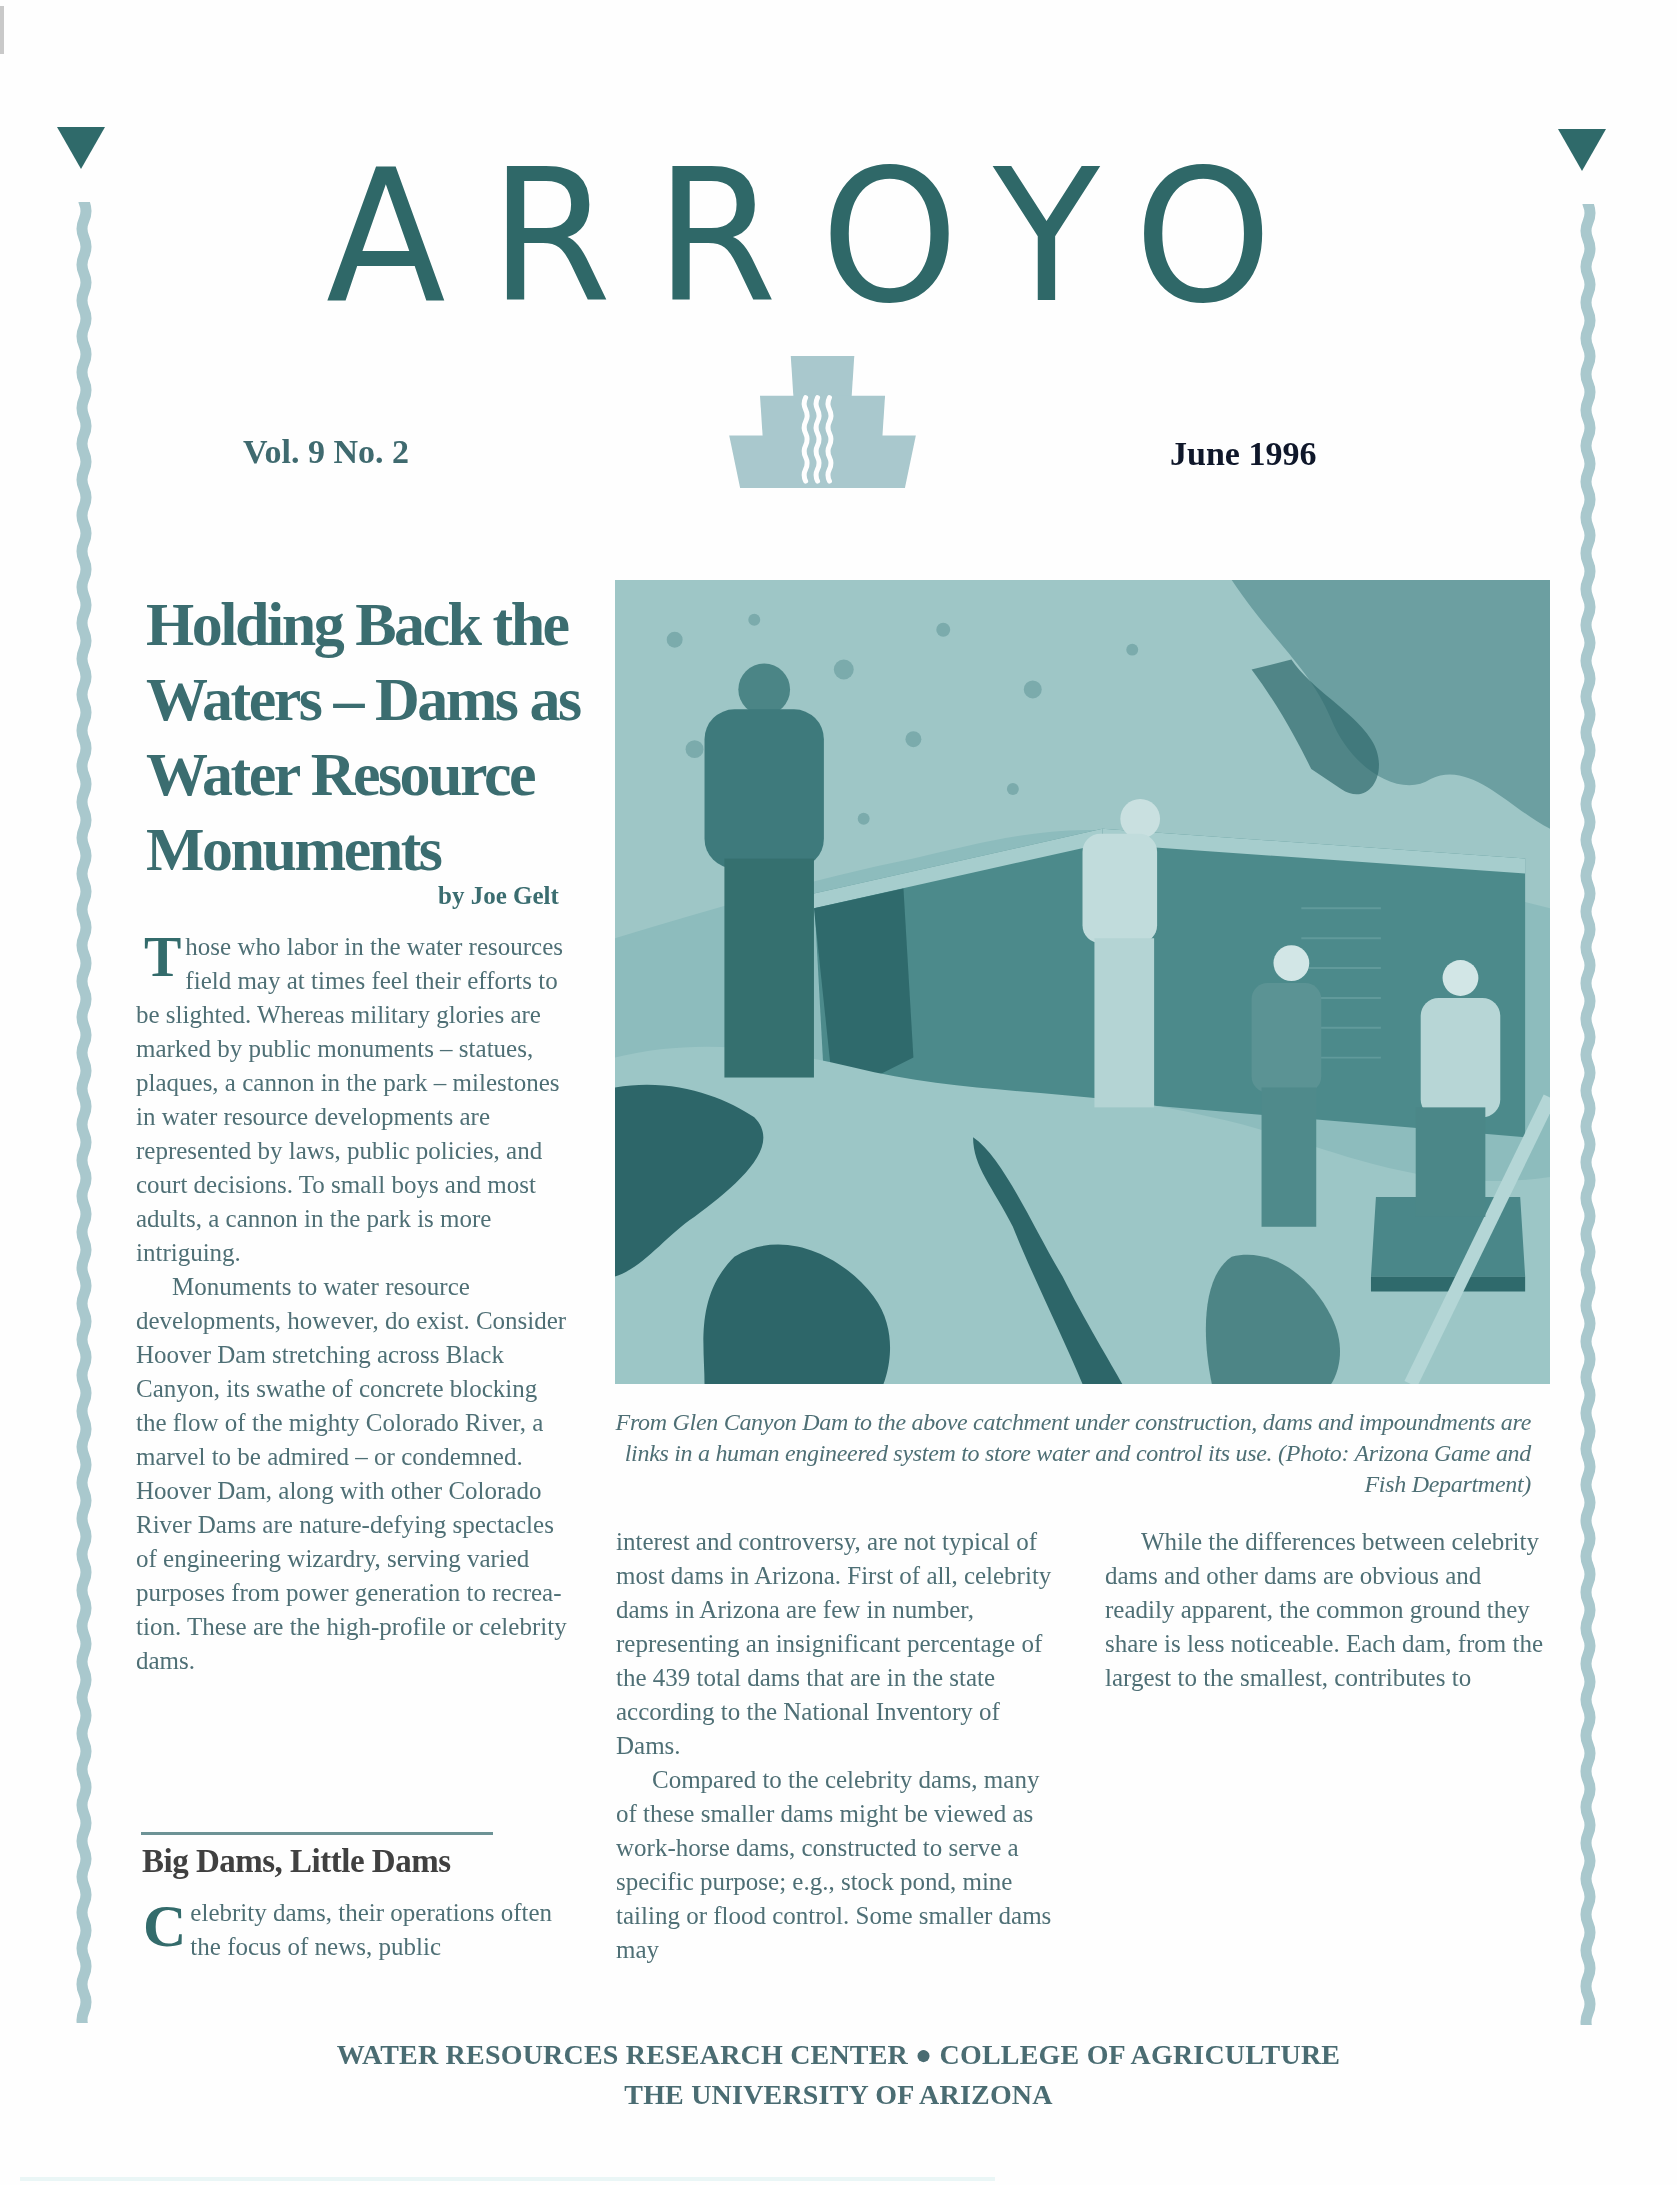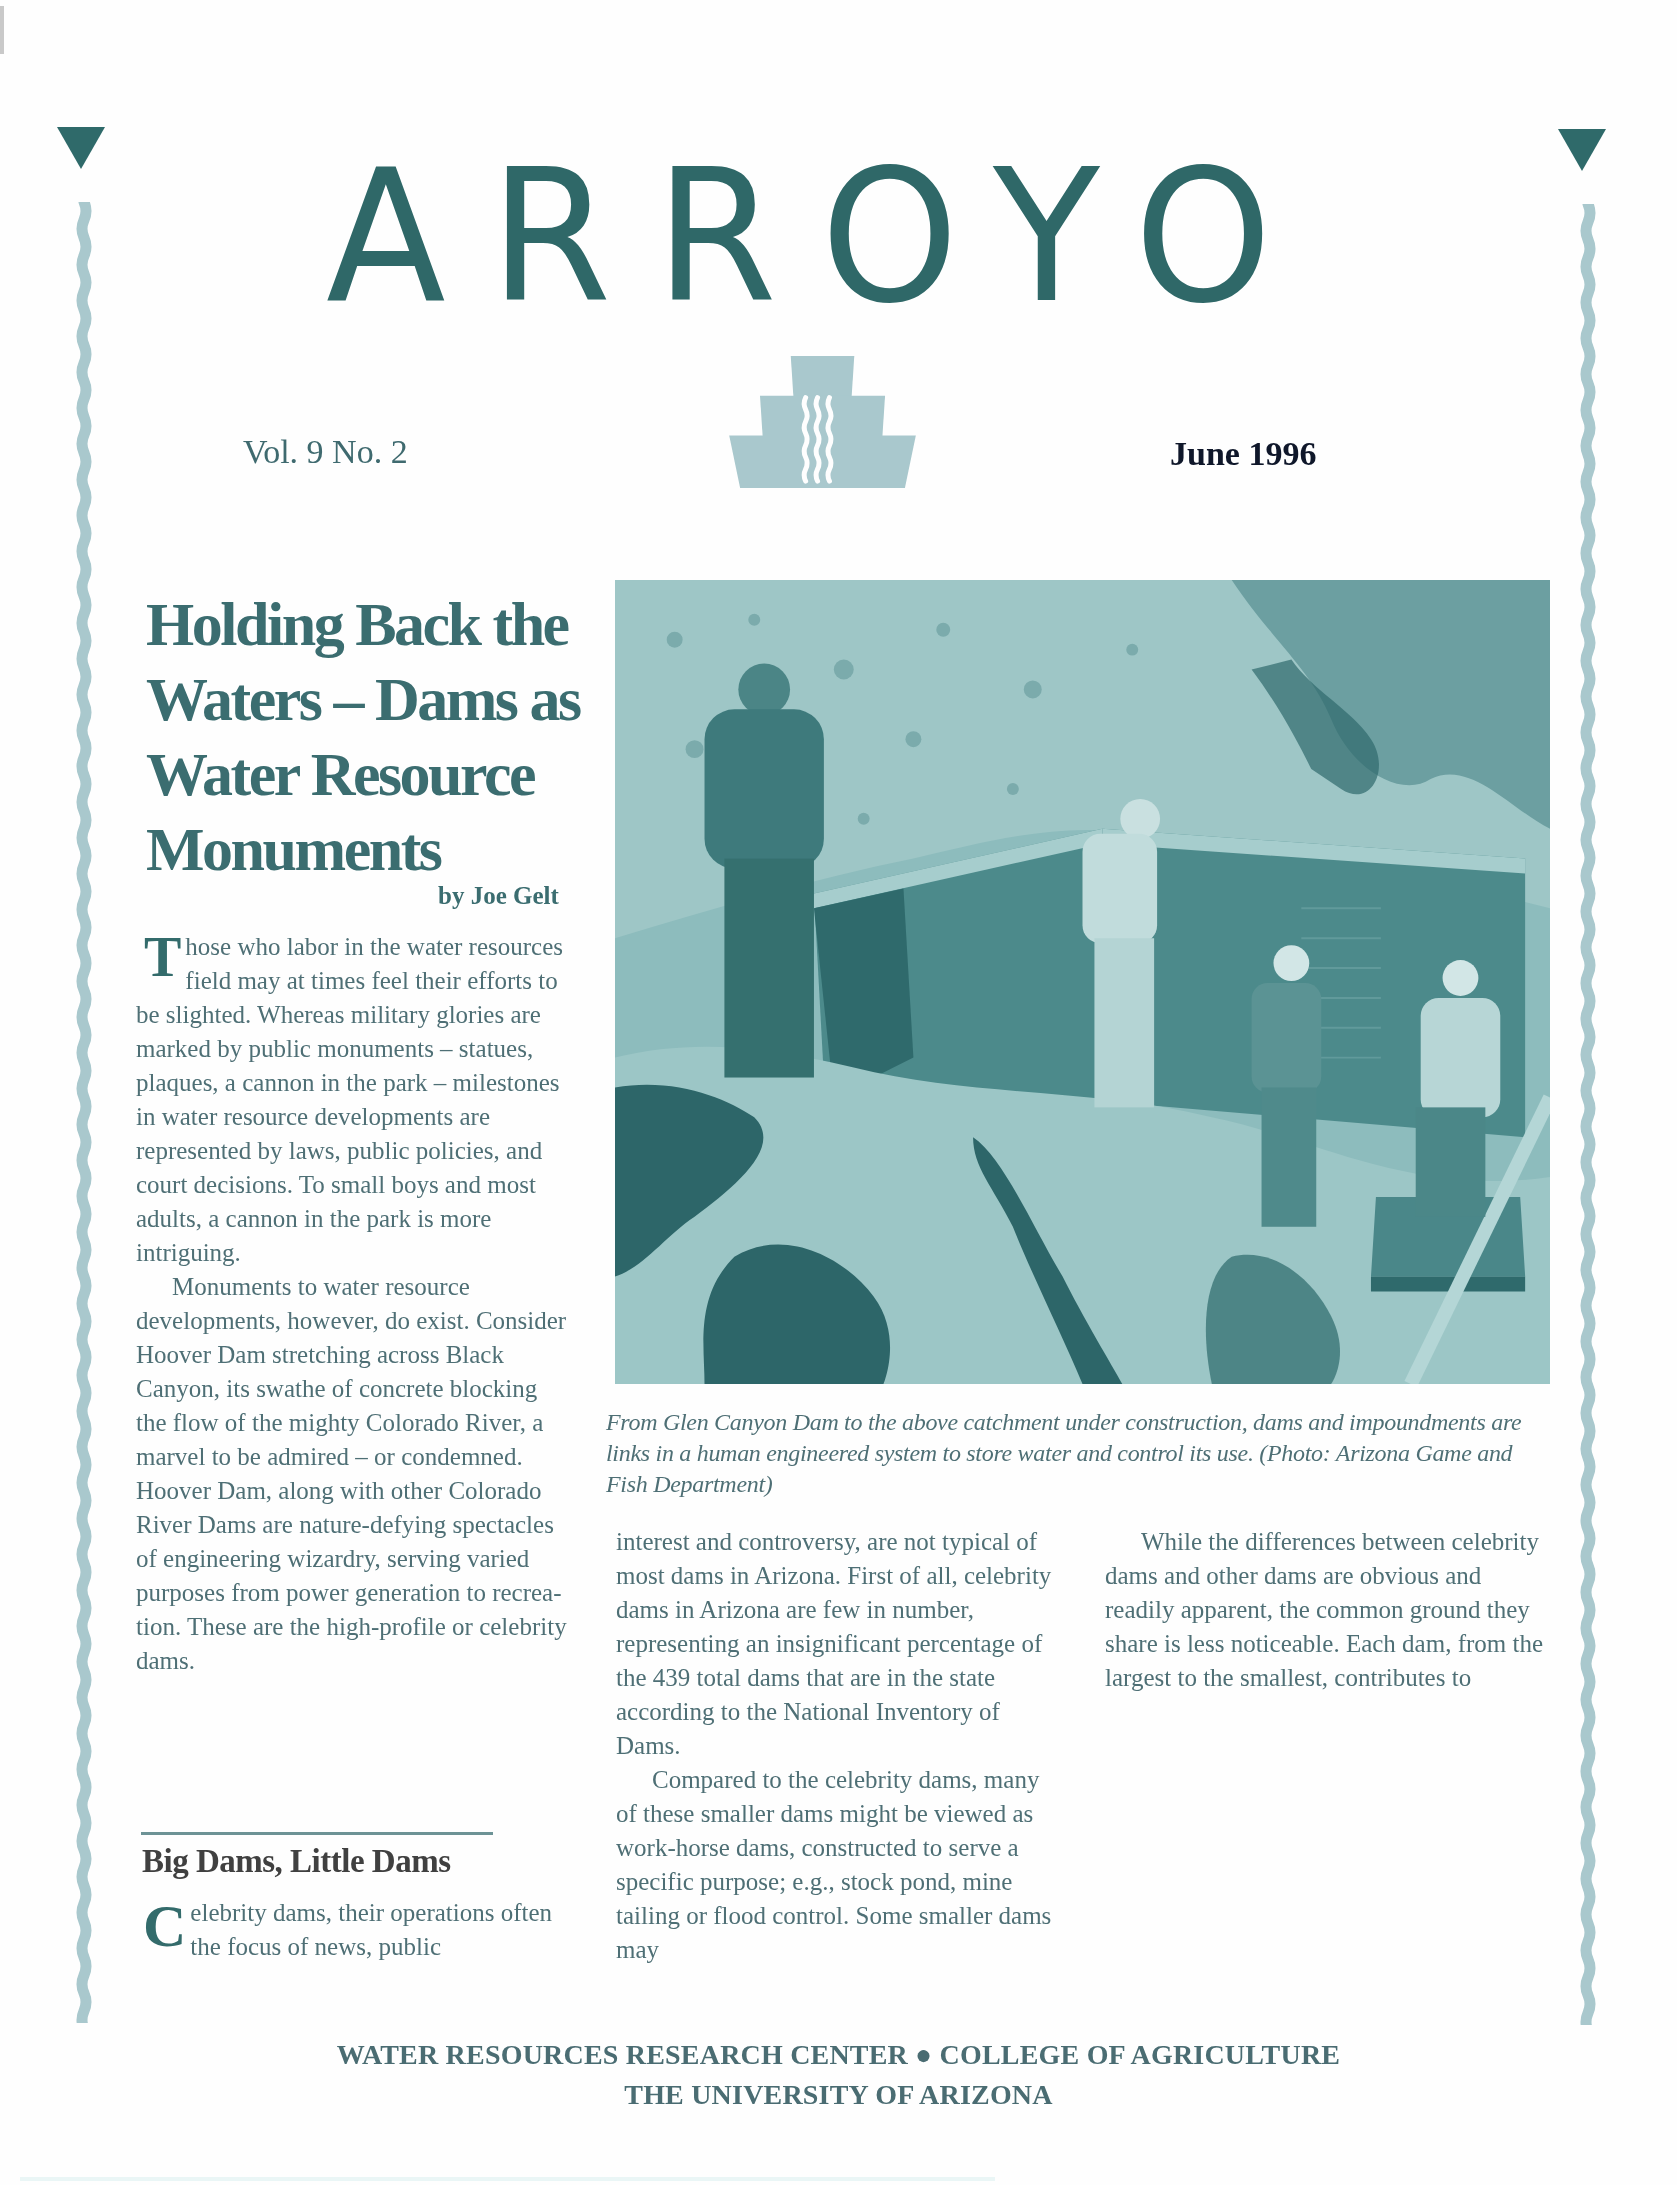--- a/index.html
+++ b/index.html
@@ -22,21 +22,21 @@
   .wave-right { left: 1576px; top: 204px; height: 1821px; }
 
   
   .masthead {
     left: 204px; top: 149px; width: 1234px; text-align: center;
     font-family: "DejaVu Sans", "Liberation Sans", sans-serif;
     font-size: 175px; letter-spacing: 44px; line-height: 1;
     color: #2f6868; font-weight: normal;
     transform: scaleY(1.05);
   }
-  .vol { left: 243px; top: 433px; font-size: 34px; font-weight: normal; color: #3f6a6f; }
+  .vol { left: 243px; top: 433px; font-size: 34px; font-weight: bold; color: #3f6a6f; }
   .date { left: 1170px; top: 435px; font-size: 34px; font-weight: bold; color: #0f172a; }
   .logo { left: 726px; top: 356px; width: 199px; height: 135px; }
 
   
   .headline {
     left: 134px; top: 575px; width: 478px; margin: 12px;
     font-size: 62px; line-height: 75px; font-weight: bold; color: #3b6d70;
     letter-spacing: -2.5px;
   }
   .byline { left: 438px; top: 882px; font-size: 25px; font-weight: bold; color: #3b6d70; }
@@ -58,20 +58,21 @@
     color: #336b6b; margin: 6px 4px 0 2px;
   }
 
   
   .photo { left: 615px; top: 580px; width: 935px; height: 804px; overflow: hidden; background: #7fb0b1; }
 
   .caption {
     left: 606px; top: 1407px; width: 925px;
     font-size: 24px; line-height: 31px; font-style: italic; color: #4e6f75;
     letter-spacing: -0.3px;
+    text-align: right;
   }
 
   .col2 { left: 616px; top: 1525px; width: 448px; }
   .col3 { left: 1105px; top: 1525px; width: 448px; }
 
   .footer {
     left: 149px; top: 2007px; width: 1379px; text-align: center;
     font-size: 28px; line-height: 40px; font-weight: bold; color: #4a6c72;
     letter-spacing: 0.2px;
     margin-top: 28px;

